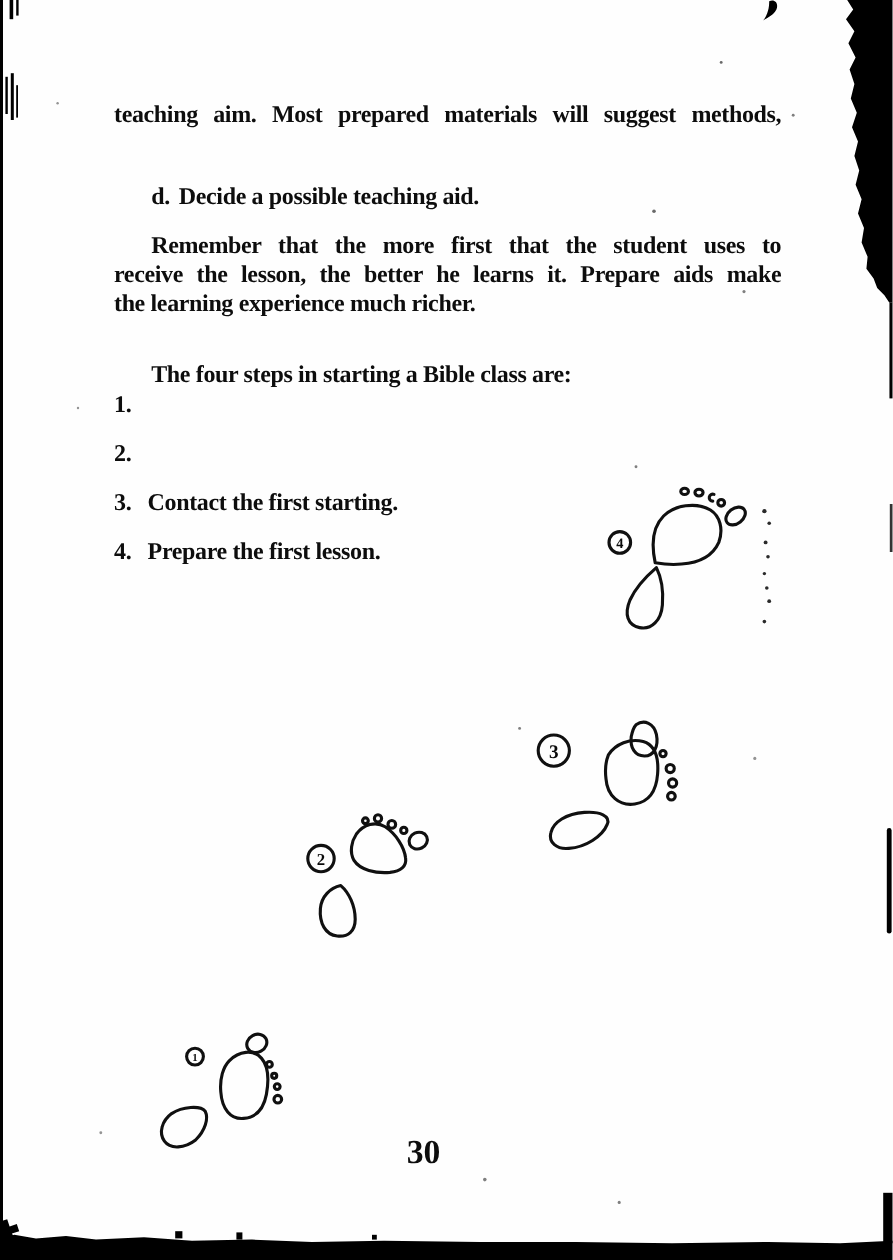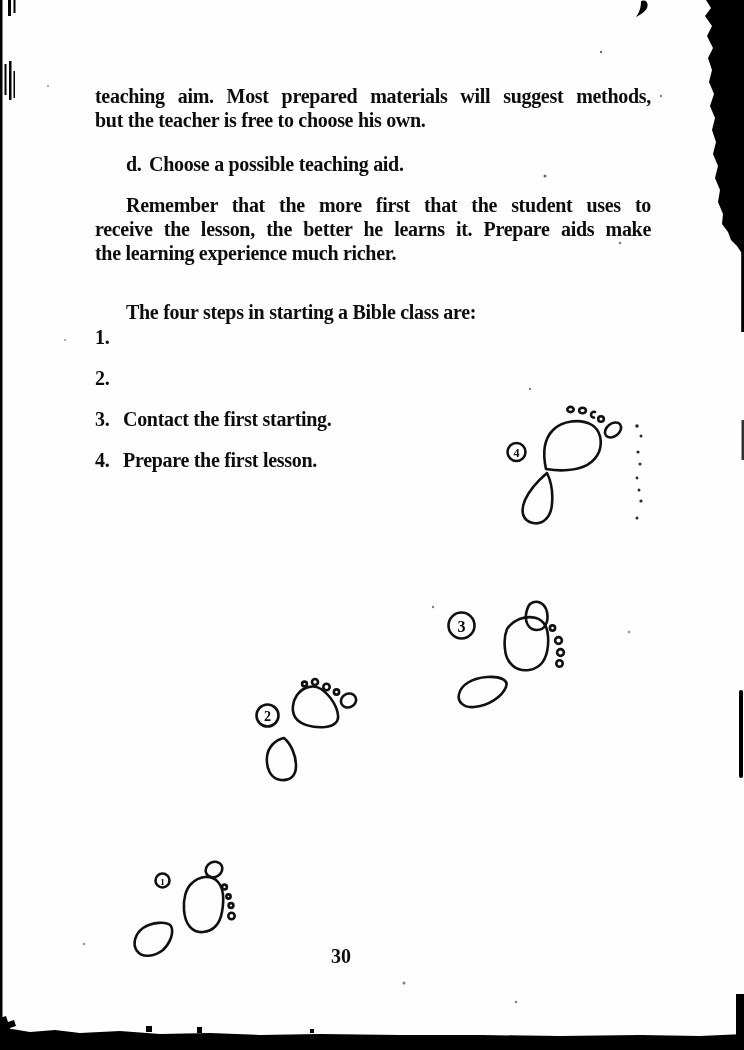--- a/index.html
+++ b/index.html
@@ -11,41 +11,40 @@
   .txt { position:absolute; font-size:20px; line-height:24px; letter-spacing:-0.3px; }
   .block { left:95px; width:556px; }
   .jline { text-align:justify; text-align-last:justify; }
   .lline { white-space:nowrap; text-align:left; }
   .indent { padding-left:31px; }
   .steps-list { position:absolute; left:95px; top:325px; width:556px; }
   .step-row { display:flex; margin-bottom:17px; font-size:20px; line-height:24px; letter-spacing:-0.3px; }
   .step-marker { width:28px; flex:0 0 28px; }
   .dline { display:flex; }
   .dmark { width:23px; flex:0 0 23px; }
-  .pageno { position:absolute; left:331px; top:945px; width:44px; font-size:20px; }
+  .pageno { position:absolute; left:331px; top:945px; width:44px; text-align:center; font-size:28px; }
   svg.overlay { position:absolute; left:0; top:0; width:744px; height:1050px; pointer-events:none; }
   .fp { stroke:#101010; fill:none; stroke-width:2.6; stroke-linecap:round; stroke-linejoin:round; }
   .fpnum { font-family:"Liberation Serif", serif; font-weight:bold; fill:#0a0a0a; stroke:none; }
   .artifact { fill:#000; stroke:none; }
   .speck { fill:#2a2a2a; stroke:none; }
 </style>
 </head>
 <body>
 
 <div class="page">
 
   <div class="txt block" style="top:84px;">
     <div class="jline">teaching aim. Most prepared materials will suggest methods,</div>
-    <div class="lline">but the teacher is free to choose his own.</div>
   </div>
 
   <div class="txt block" style="top:152px;">
     <div class="dline indent">
       <span class="dmark">d.</span>
-      <span class="lline">Choose a possible teaching aid.</span>
+      <span class="lline">Decide a possible teaching aid.</span>
     </div>
   </div>
 
   <div class="txt block" style="top:193px;">
     <div class="jline indent">Remember that the more first that the student uses to</div>
     <div class="jline">receive the lesson, the better he learns it. Prepare aids make</div>
     <div class="lline">the learning experience much richer.</div>
   </div>
 
   <div class="txt block indent lline" style="top:300px;">The four steps in starting a Bible class are:</div>

